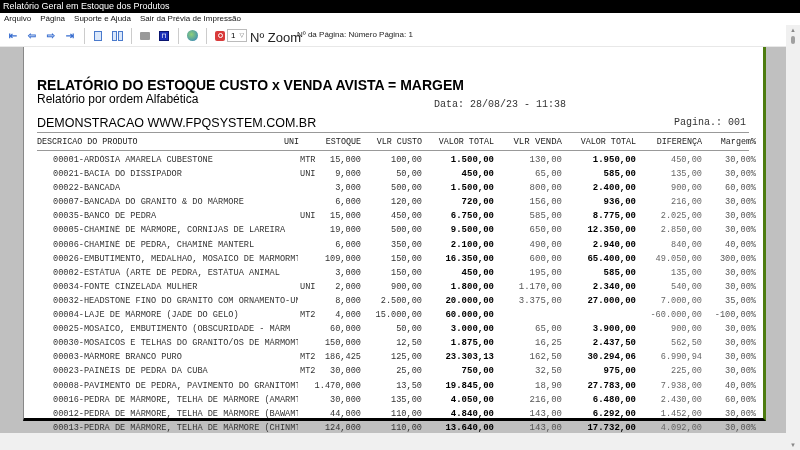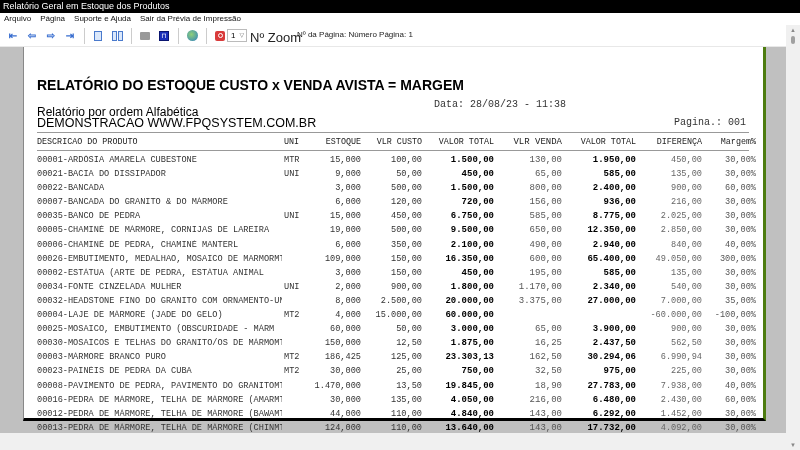--- a/index.html
+++ b/index.html
@@ -23,29 +23,29 @@
   .zoom-select .chev { color: #777; font-size: 6px; padding-right: 2px; }
   .zoom-label { position: absolute; left: 250px; top: 5px; font-size: 13px; color: #222; }
   .page-label { position: absolute; left: 297px; top: 5px; font-size: 8px; color: #222; }
   .viewport { position: absolute; top: 47px; left: 0; width: 786px; height: 386px; background: #c0c0c0; overflow: hidden; }
   .vscroll { position: absolute; top: 25px; right: 0; width: 14px; height: 425px; background: #f0f0f0; }
   .vscroll .up { position: absolute; top: 2px; left: 4px; font-size: 6px; color: #888; }
   .vscroll .thumb { position: absolute; top: 11px; left: 5px; width: 4px; height: 8px; background: #a0a0a0; border-radius: 2px; }
   .vscroll .down { position: absolute; bottom: 2px; left: 4px; font-size: 6px; color: #888; }
   .page { position: absolute; left: 23px; top: 0px; width: 743px; height: 374px; background: #fff; border-left: 1px solid #888; border-bottom: 3px solid #000; border-right: 3px solid #4d7c0f; }
   .rpt-title { position: absolute; left: 13px; top: 30px; font-size: 14px; font-weight: bold; color: #000; }
-  .rpt-sub { position: absolute; left: 13px; top: 58px; font-size: 12px; color: #000; }
+  .rpt-sub { position: absolute; left: 13px; top: 45px; font-size: 12px; color: #000; }
   .rpt-demo { position: absolute; left: 13px; top: 69px; font-size: 12.5px; color: #000; }
   .rpt-date { position: absolute; left: 410px; top: 52px; font-family: "Liberation Mono", monospace; font-size: 10px; color: #333; }
   .rpt-pg { position: absolute; right: 17px; top: 70px; font-family: "Liberation Mono", monospace; font-size: 10px; color: #333; }
   .hr1 { position: absolute; left: 13px; right: 14px; top: 85px; border-top: 1px solid #999; }
   .hr2 { position: absolute; left: 13px; right: 14px; top: 103px; border-top: 1px solid #999; }
   .hdr { position: absolute; top: 90px; left: 0; width: 100%; height: 12px; font-family: "Liberation Mono", monospace; font-size: 8.4px; color: #222; }
   .rows { position: absolute; top: 108px; left: 0; width: 100%; }
-  .row { position: relative; height: 14.1px; font-family: "Liberation Mono", monospace; font-size: 8.6px; color: #333; }
+  .row { position: relative; height: 14.1px; font-family: "Liberation Mono", monospace; font-size: 8.6px; color: #333; margin-left: 16px; }
   .c { position: absolute; top: 0; white-space: nowrap; }
   .c-desc { left: 13px; width: 245px; overflow: hidden; }
   .c-uni { left: 260px; }
   .c-est { right: 402px; padding-left: 36px; }
   .c-cus { right: 341px; }
   .c-tot { right: 269px; font-weight: bold; color: #000; font-size: 9px; }
   .c-vv { right: 201px; color: #555; font-size: 9px; }
   .c-vt { right: 127px; font-weight: bold; color: #000; font-size: 9px; }
   .c-dif { right: 61px; color: #666; }
   .c-mg { right: 7px; color: #555; }

